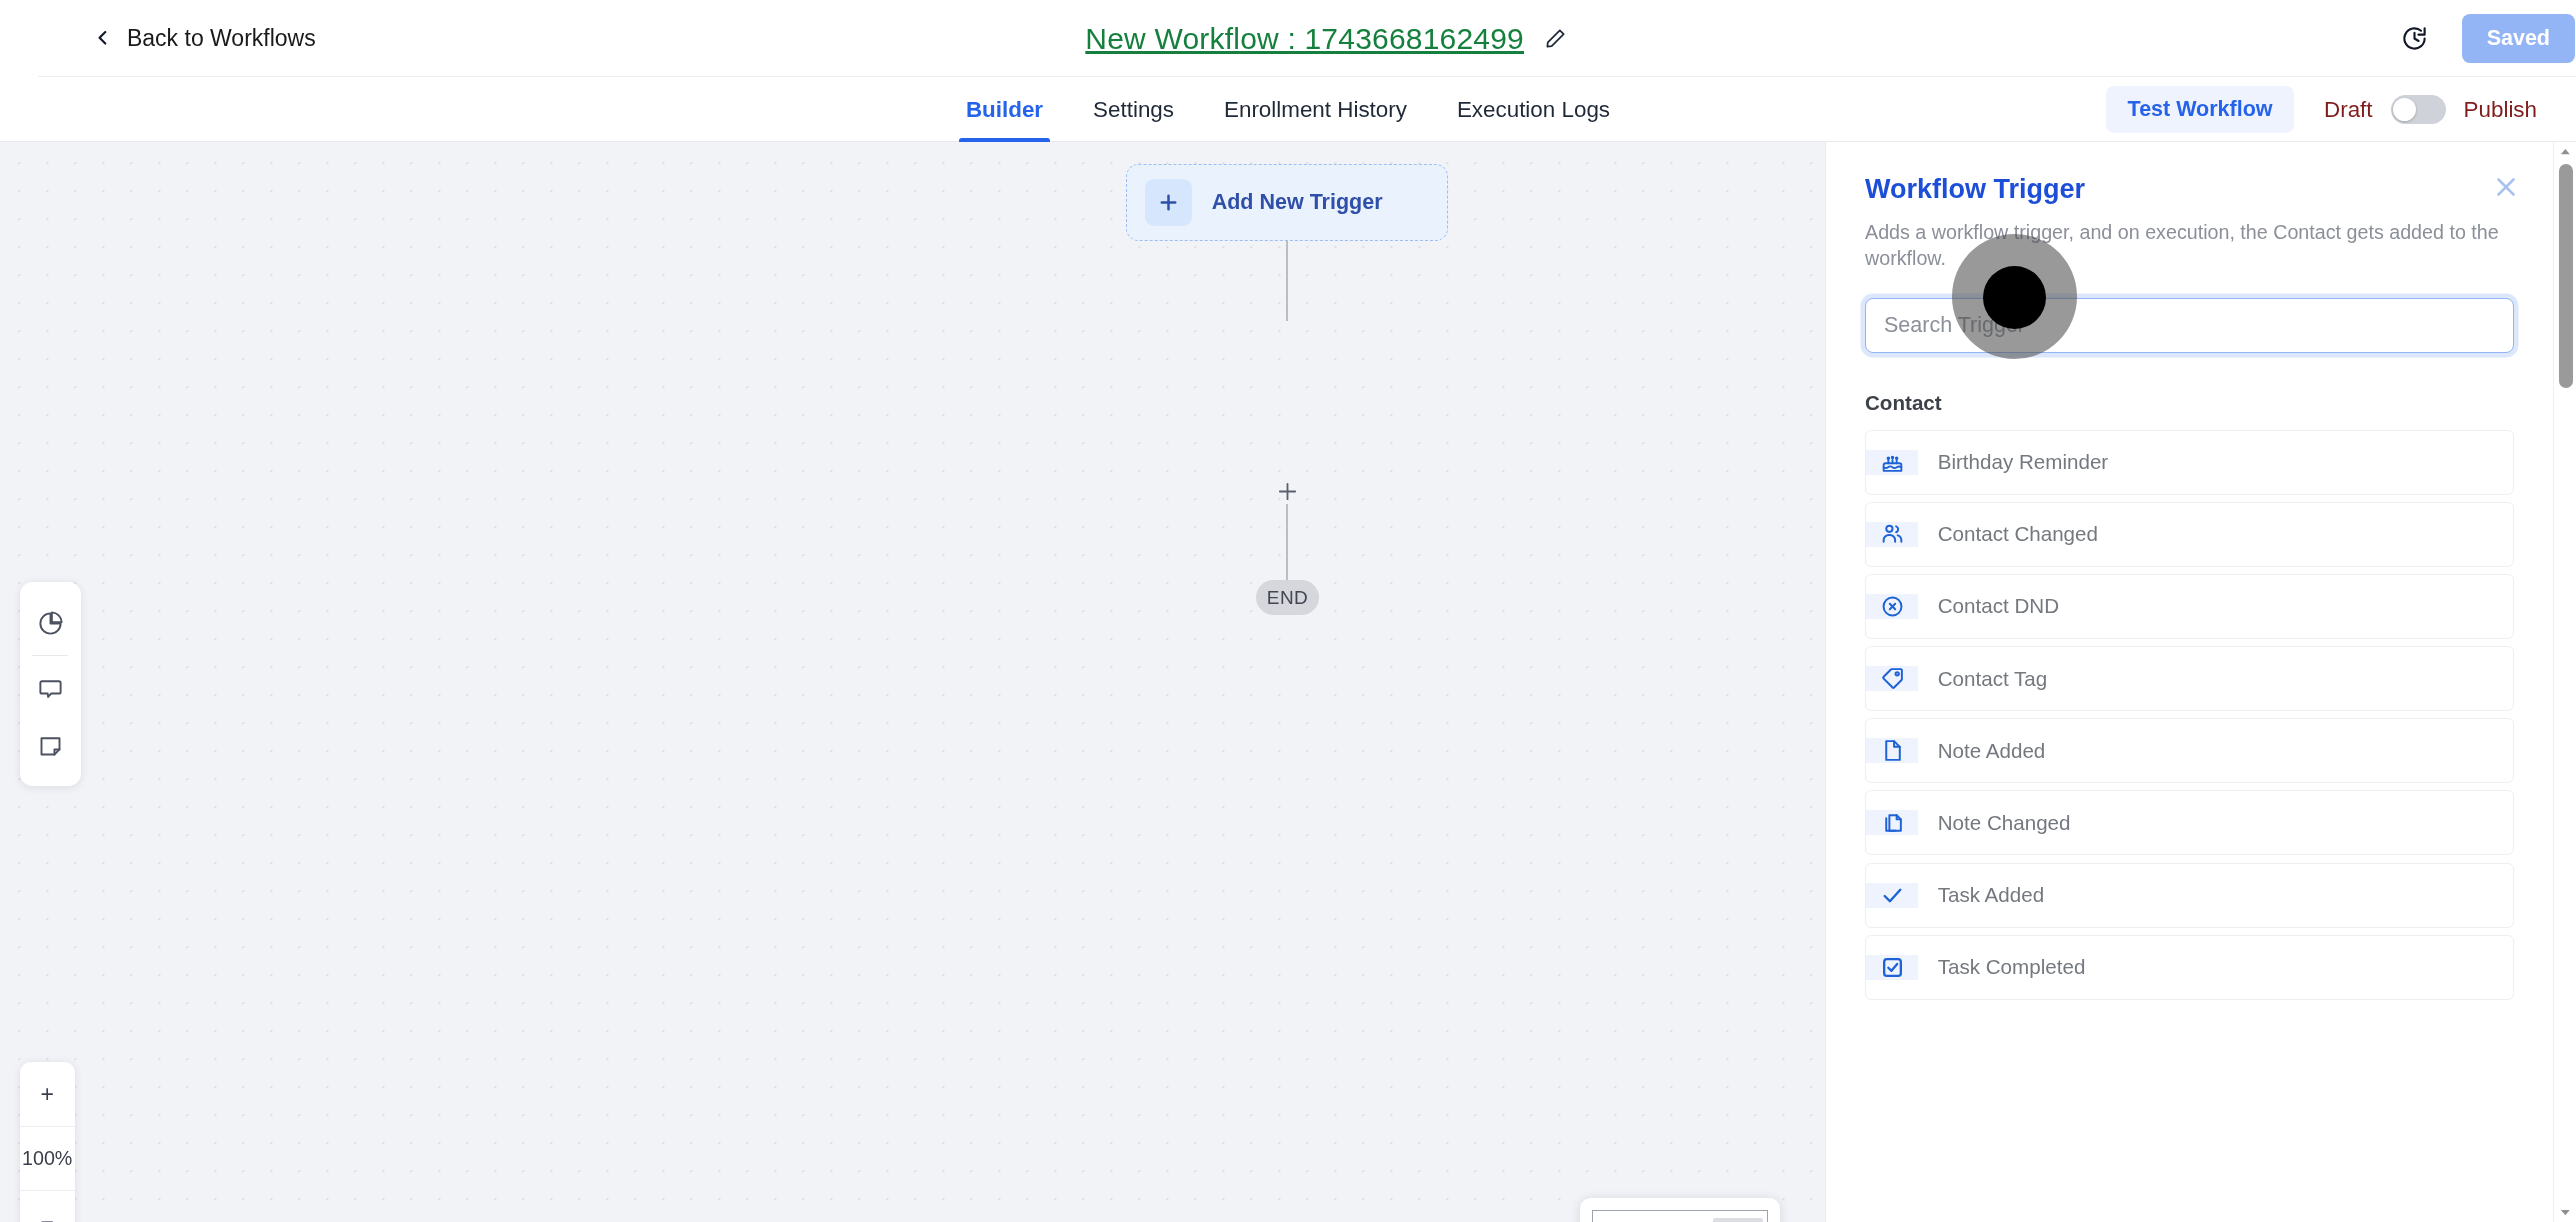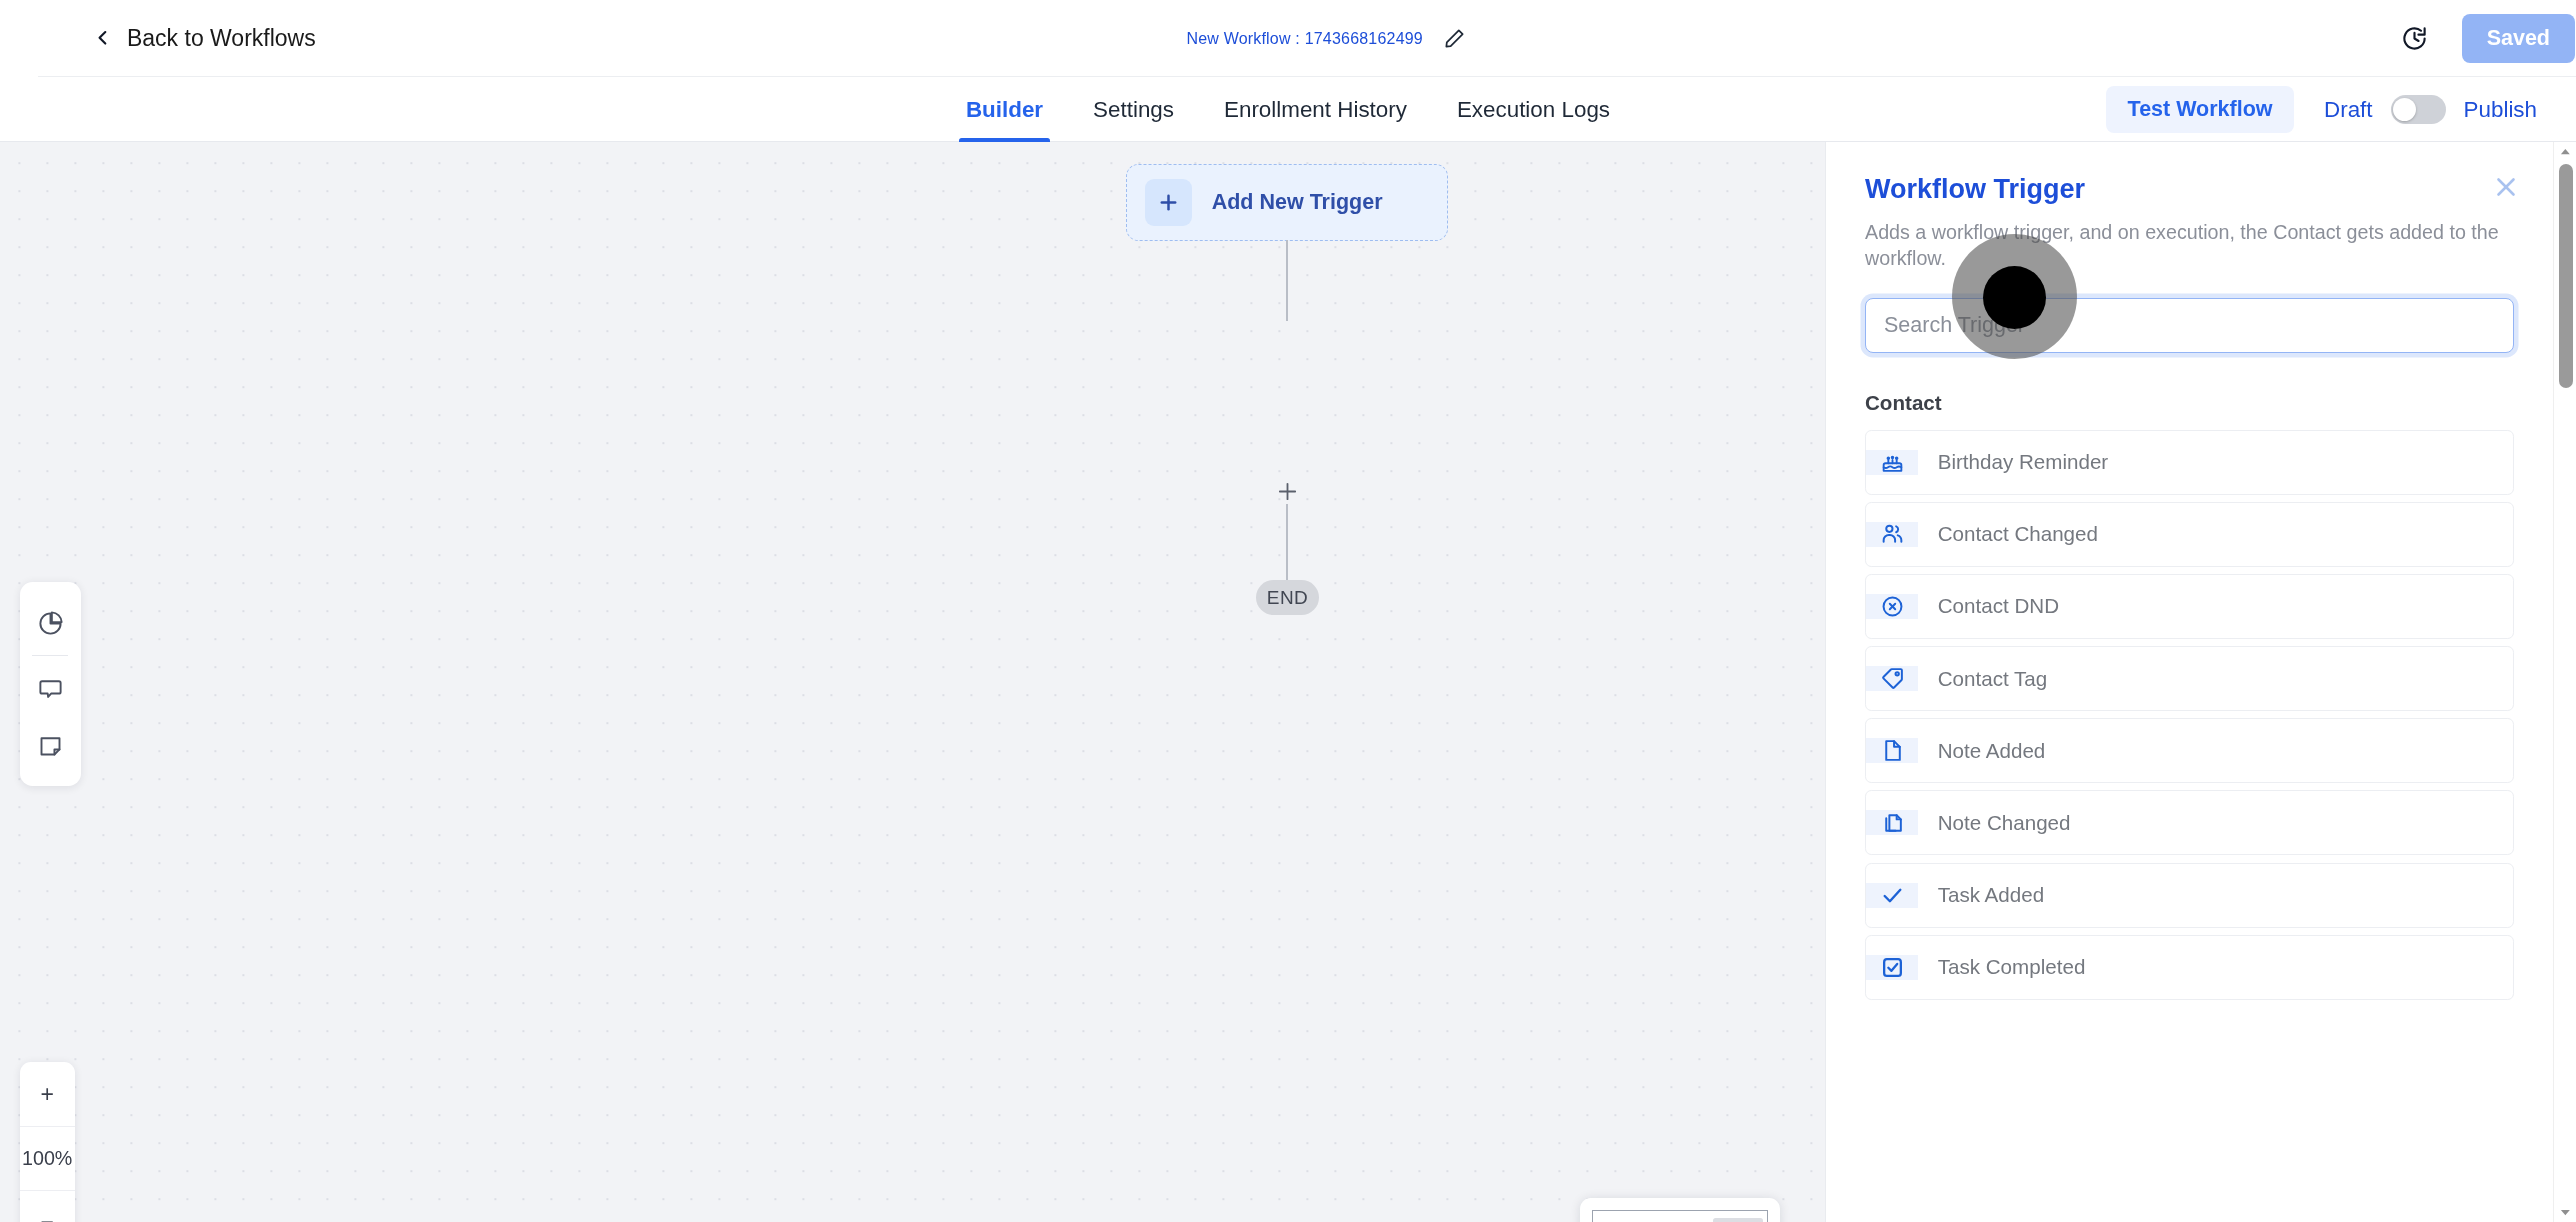--- a/index.html
+++ b/index.html
@@ -22,21 +22,21 @@
     margin-left: 55px; cursor: pointer;
   }
   .back-label { font-size: 23px; color: #1a1a1a; font-weight: 400; }
   .chev-back { width: 19.7px; height: 19.7px; display:block; }
 
   .title-wrap {
     position: absolute; left: 0; right: 0; top: 0; height: 77px;
     display: flex; align-items: center; justify-content: center; gap: 19.7px;
     pointer-events: none;
   }
-  .wf-title { font-size: 16px; color: #1d4ed8; font-weight: 400; letter-spacing: 0.2px; }
+  .wf-title { font-size: 30px; color: #15803d; font-weight: 400; letter-spacing: 0.2px; text-decoration: underline; }
   .edit-icon { width: 23px; height: 23px; pointer-events: auto; cursor: pointer; }
 
   .topbar-right {
     position: absolute; right: 39px; top: 0; height: 77px;
     display: flex; align-items: center; gap: 34px;
   }
   .history-icon { width: 27px; height: 27px; cursor: pointer; }
   .saved-btn {
     background: #93b4f5; color: #ffffff; border: none;
     border-radius: 8px; font-size: 21.5px; font-weight: 600;
@@ -65,21 +65,21 @@
   .tabbar-right {
     position: absolute; right: 39px; top: 0; height: 65px;
     display: flex; align-items: center; gap: 30px;
   }
   .test-btn {
     background: #eef3fe; color: #2563eb; border: none; border-radius: 8px;
     font-size: 21.5px; font-weight: 600; padding: 10.7px 21.5px; cursor: pointer;
     font-family: "Liberation Sans", sans-serif;
   }
   .pubwrap { display: flex; align-items: center; gap: 18px; }
-  .pub-label { font-size: 22.4px; color: #1d4ed8; }
+  .pub-label { font-size: 22.4px; color: #7f1d1d; }
   .toggle {
     width: 55px; height: 29px; background: #cfd2d8; border-radius: 16px;
     position: relative; cursor: pointer;
   }
   .toggle .knob {
     position: absolute; top: 2.7px; left: 2.7px; width: 23px; height: 23px;
     background: #ffffff; border-radius: 50%;
     box-shadow: 0 0.9px 2.7px rgba(0,0,0,.25);
   }
 

